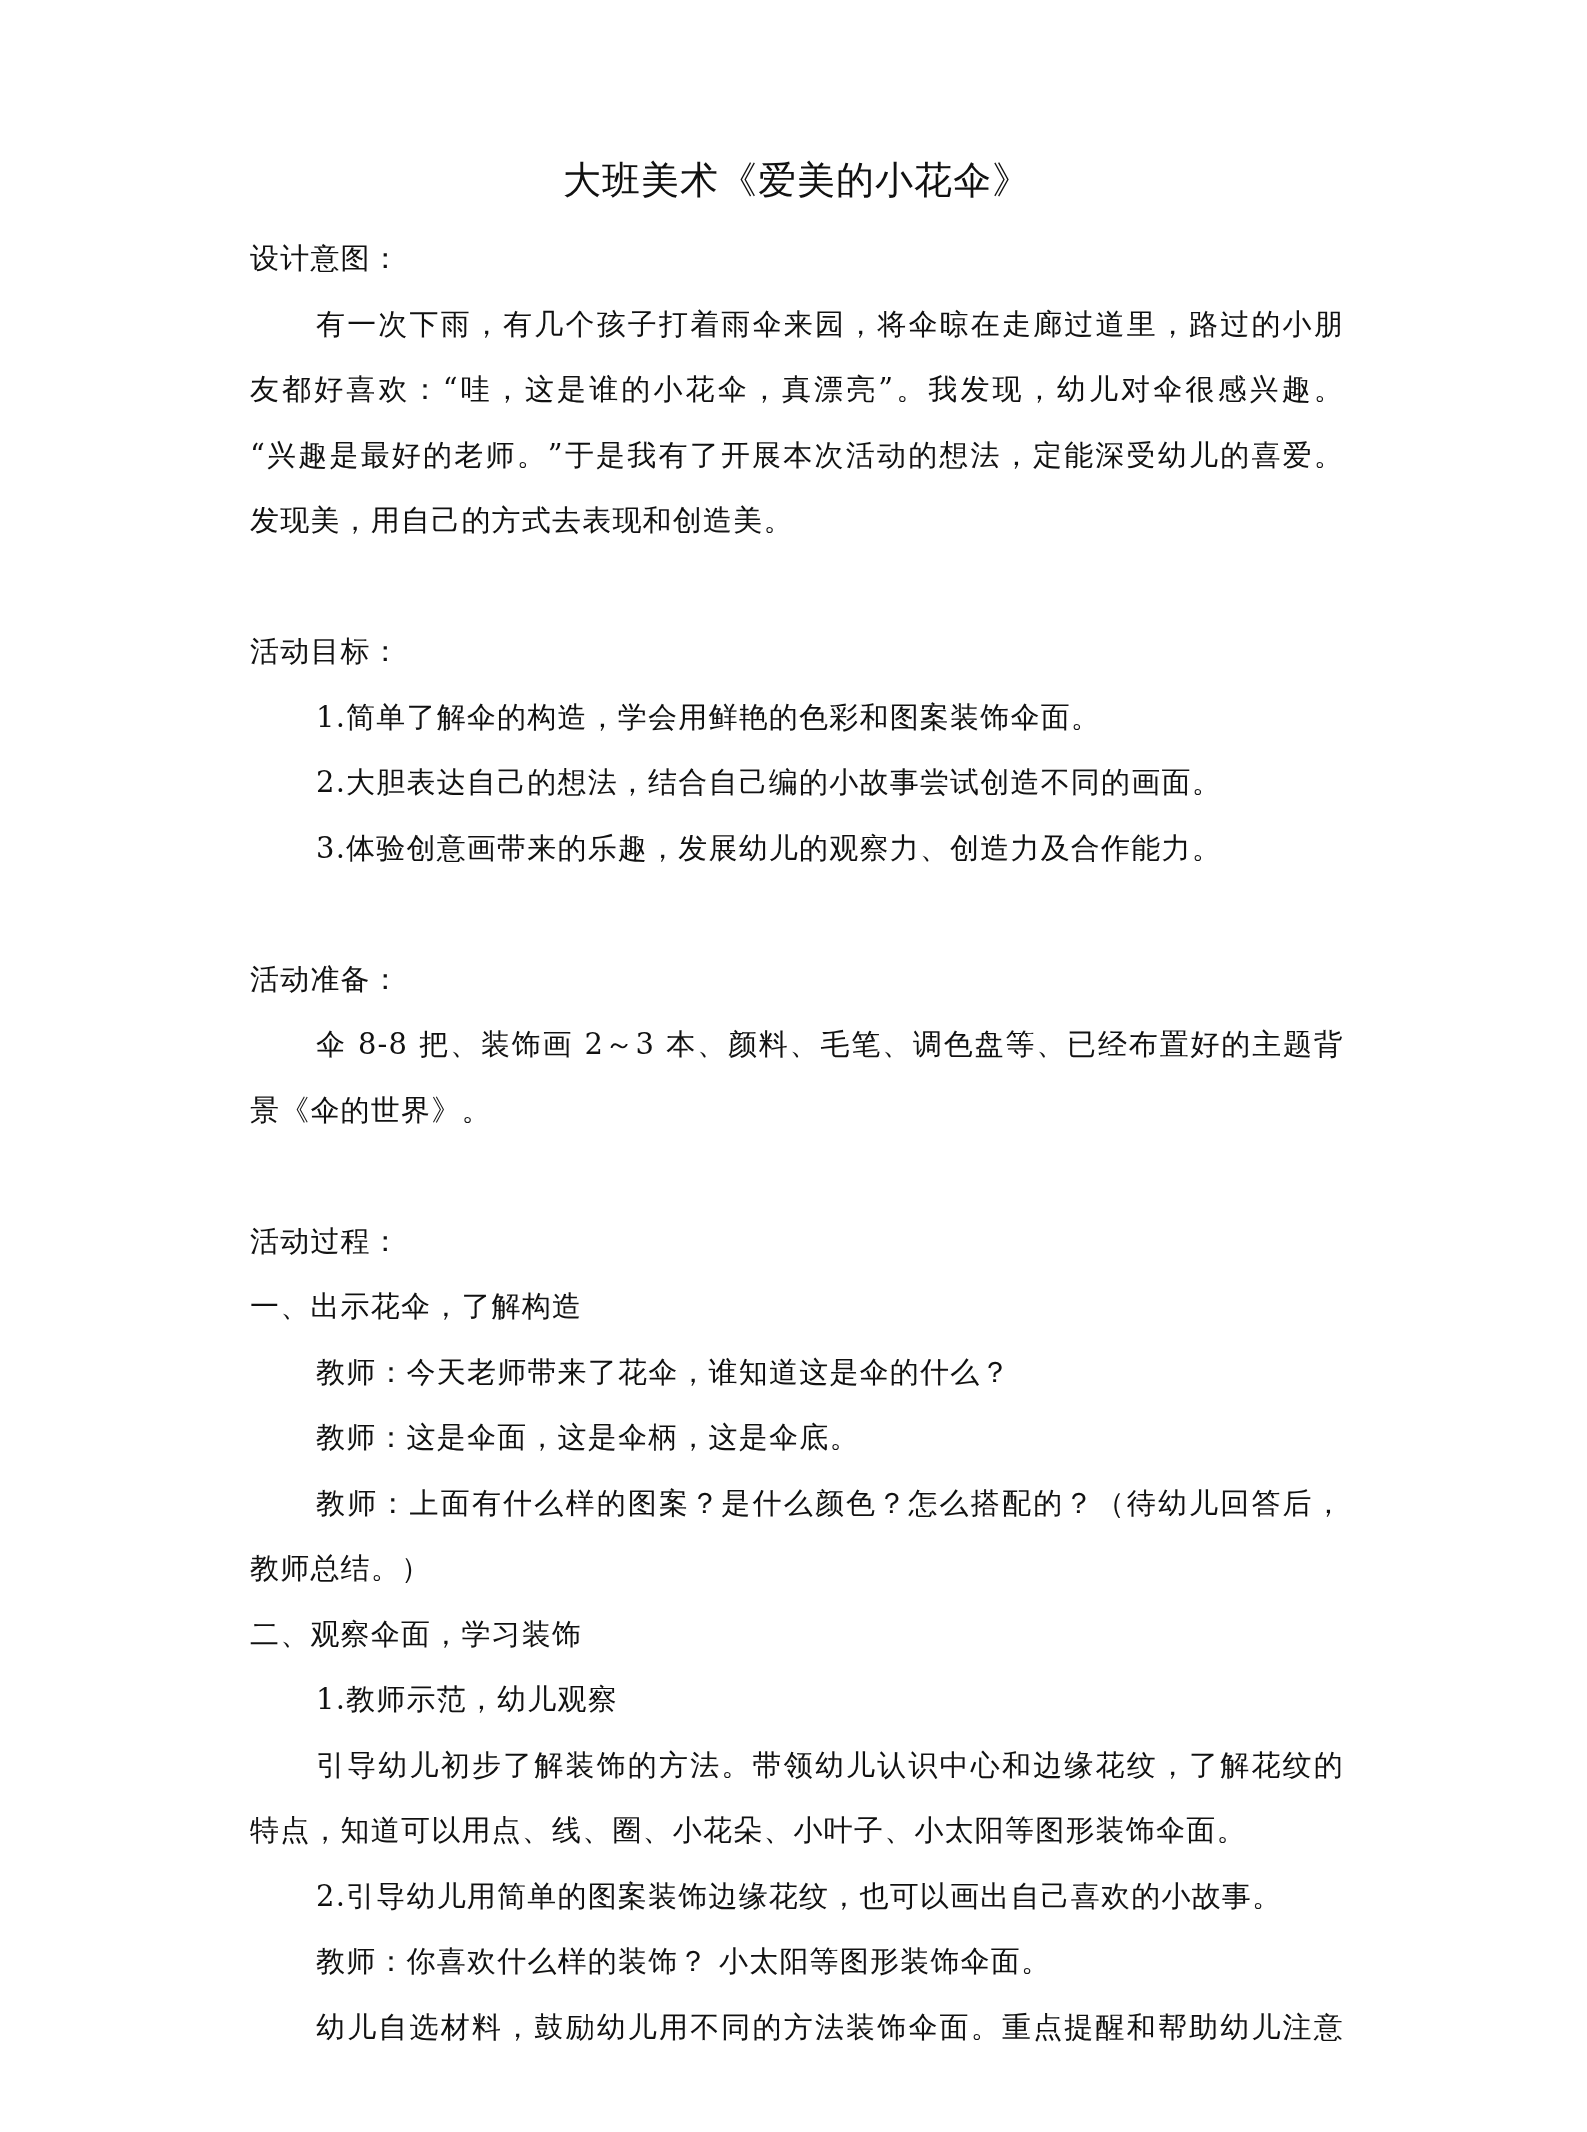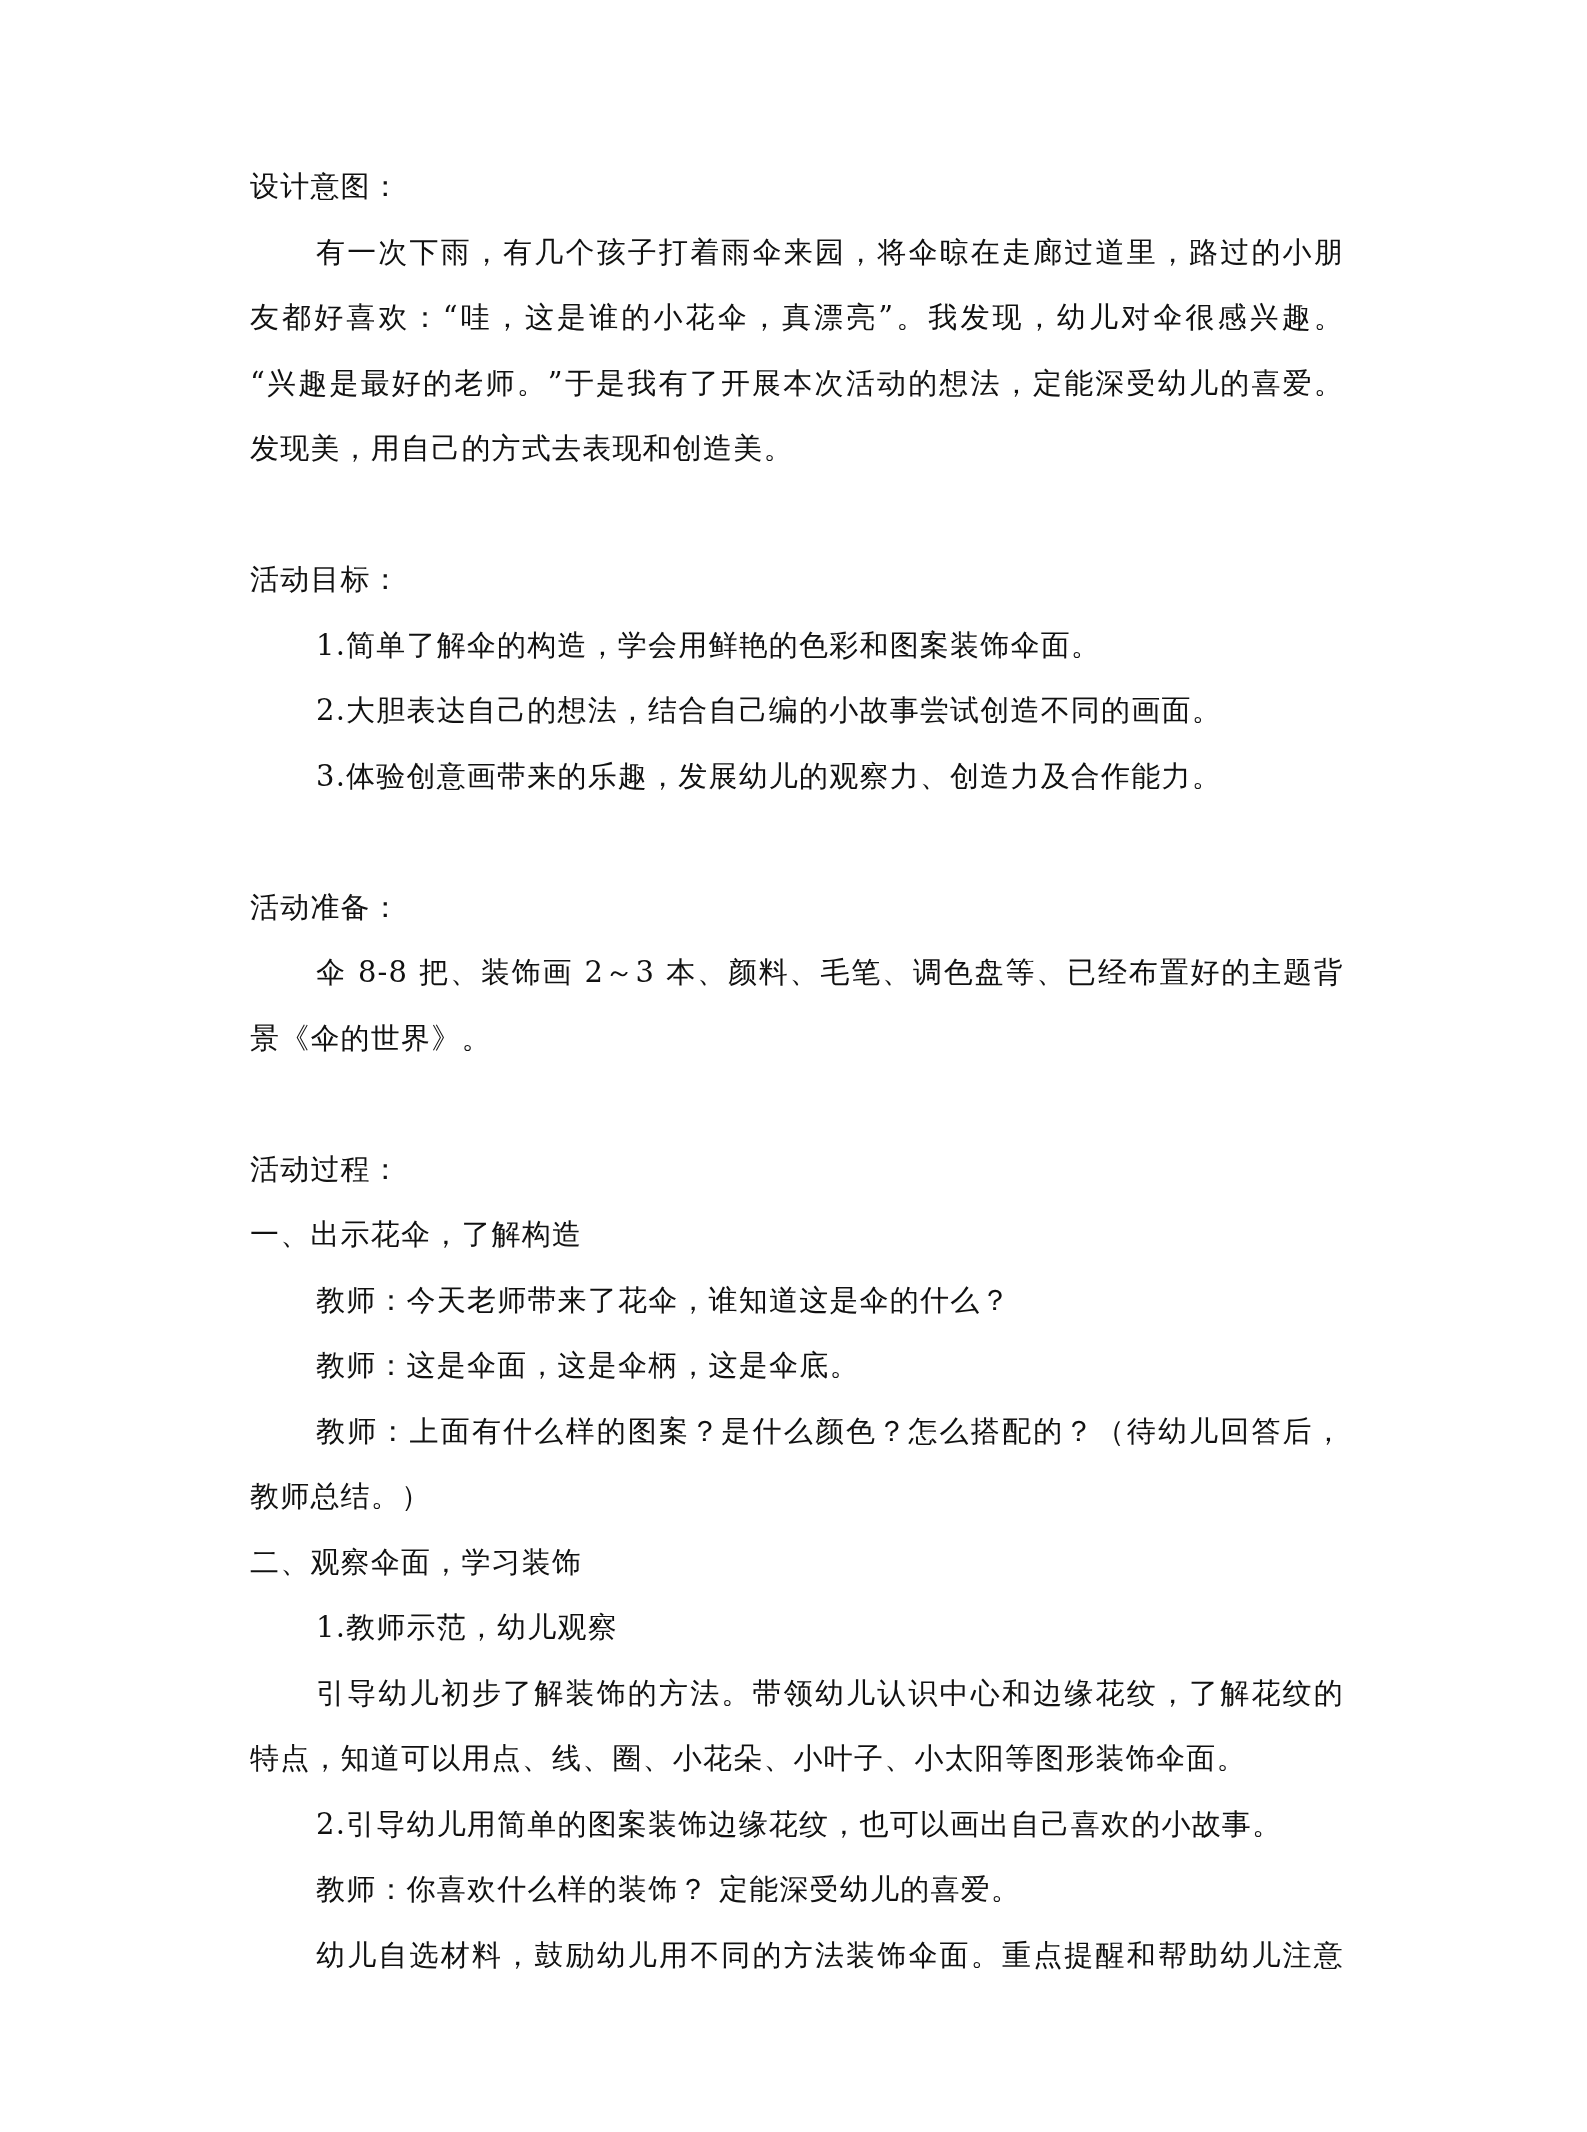--- a/index.html
+++ b/index.html
@@ -11,20 +11,21 @@
   .line { font-size: 29px; line-height: 57.5px; margin: 8px; white-space: nowrap; letter-spacing: 1.2px; }
   .indent { text-indent: 66px; }
   .sub { padding-left: 66px; }
   .gap { height: 57.5px; }
   .justify-last { text-align-last: justify; }
 </style>
 </head>
 <body>
 
 <div class="page">
+  <h1 class="title">大班美术《爱美的小花伞》</h1>
 
   <section>
     <p class="line">设计意图：</p>
     <p class="line justify-last indent" style="text-indent:66px">有一次下雨，有几个孩子打着雨伞来园，将伞晾在走廊过道里，路过的小朋</p>
     <p class="line justify-last">友都好喜欢：“哇，这是谁的小花伞，真漂亮”。我发现，幼儿对伞很感兴趣。</p>
     <p class="line justify-last">“兴趣是最好的老师。”于是我有了开展本次活动的想法，定能深受幼儿的喜爱。</p>
     <p class="line">发现美，用自己的方式去表现和创造美。</p>
   </section>
 
   <div class="gap"></div>
@@ -54,16 +55,16 @@
     <p class="line sub">教师：这是伞面，这是伞柄，这是伞底。</p>
     <p class="line sub justify-last">教师：上面有什么样的图案？是什么颜色？怎么搭配的？（待幼儿回答后，</p>
     <p class="line">教师总结。）</p>
 
     <p class="line">二、观察伞面，学习装饰</p>
     <p class="line sub">1.教师示范，幼儿观察</p>
     <p class="line sub justify-last">引导幼儿初步了解装饰的方法。带领幼儿认识中心和边缘花纹，了解花纹的</p>
     <p class="line">特点，知道可以用点、线、圈、小花朵、小叶子、小太阳等图形装饰伞面。</p>
     <p class="line sub">2.引导幼儿用简单的图案装饰边缘花纹，也可以画出自己喜欢的小故事。</p>
 
-    <p class="line sub">教师：你喜欢什么样的装饰？ 定能深受幼儿的喜爱。</p>
+    <p class="line sub">教师：你喜欢什么样的装饰？ 小太阳等图形装饰伞面。</p>
     <p class="line sub justify-last">幼儿自选材料，鼓励幼儿用不同的方法装饰伞面。重点提醒和帮助幼儿注意</p>
   </section>
 </div>
 
 </body></html>

